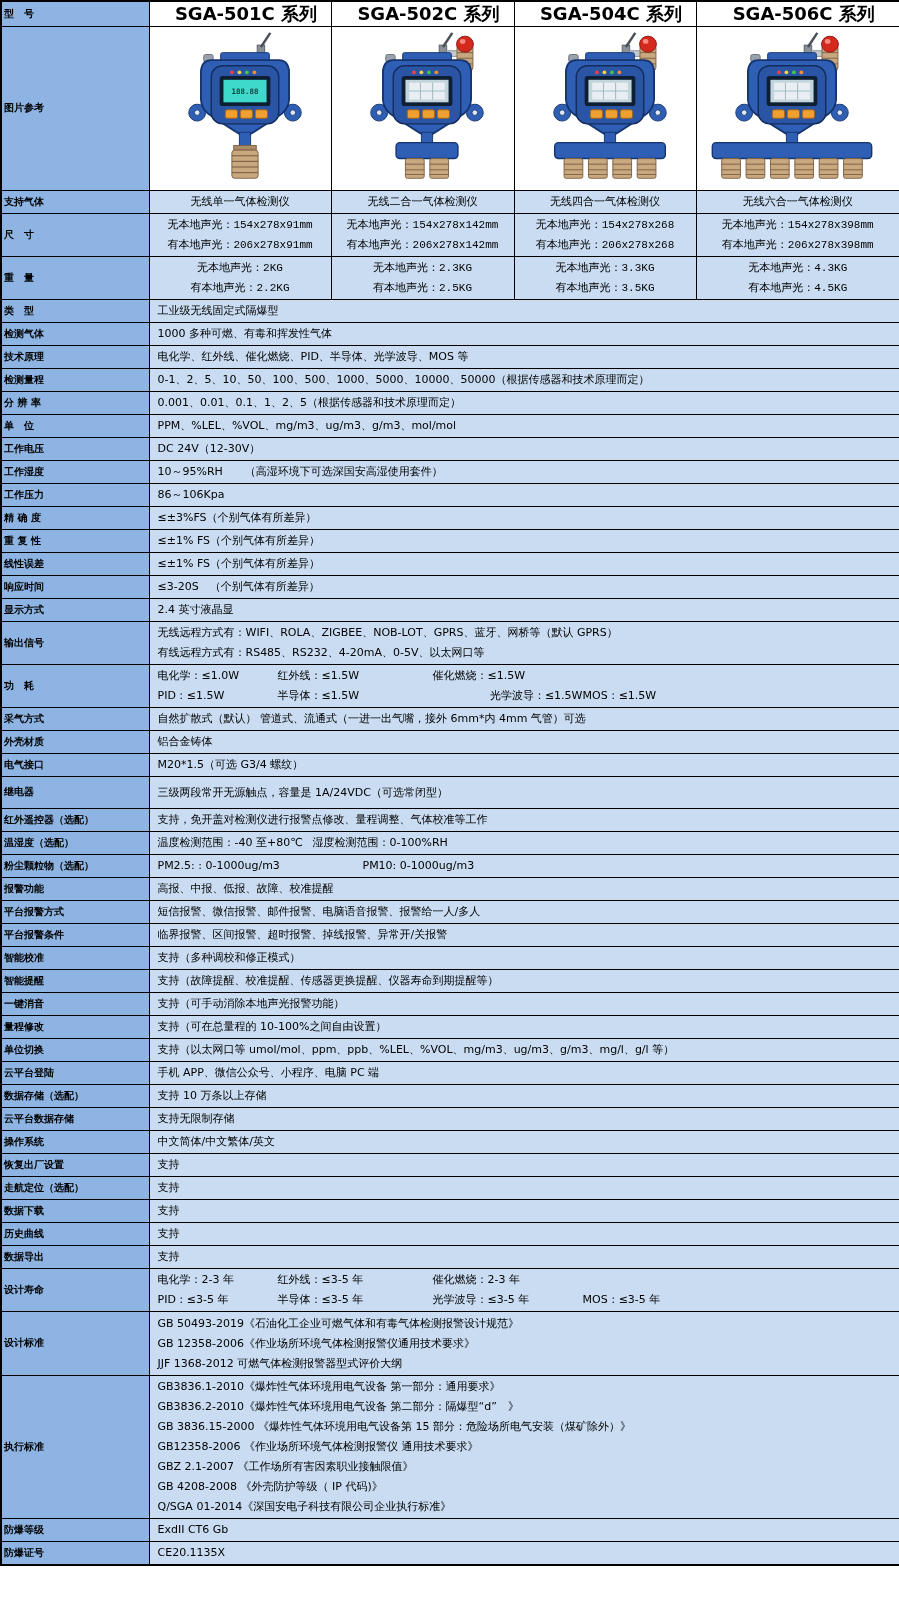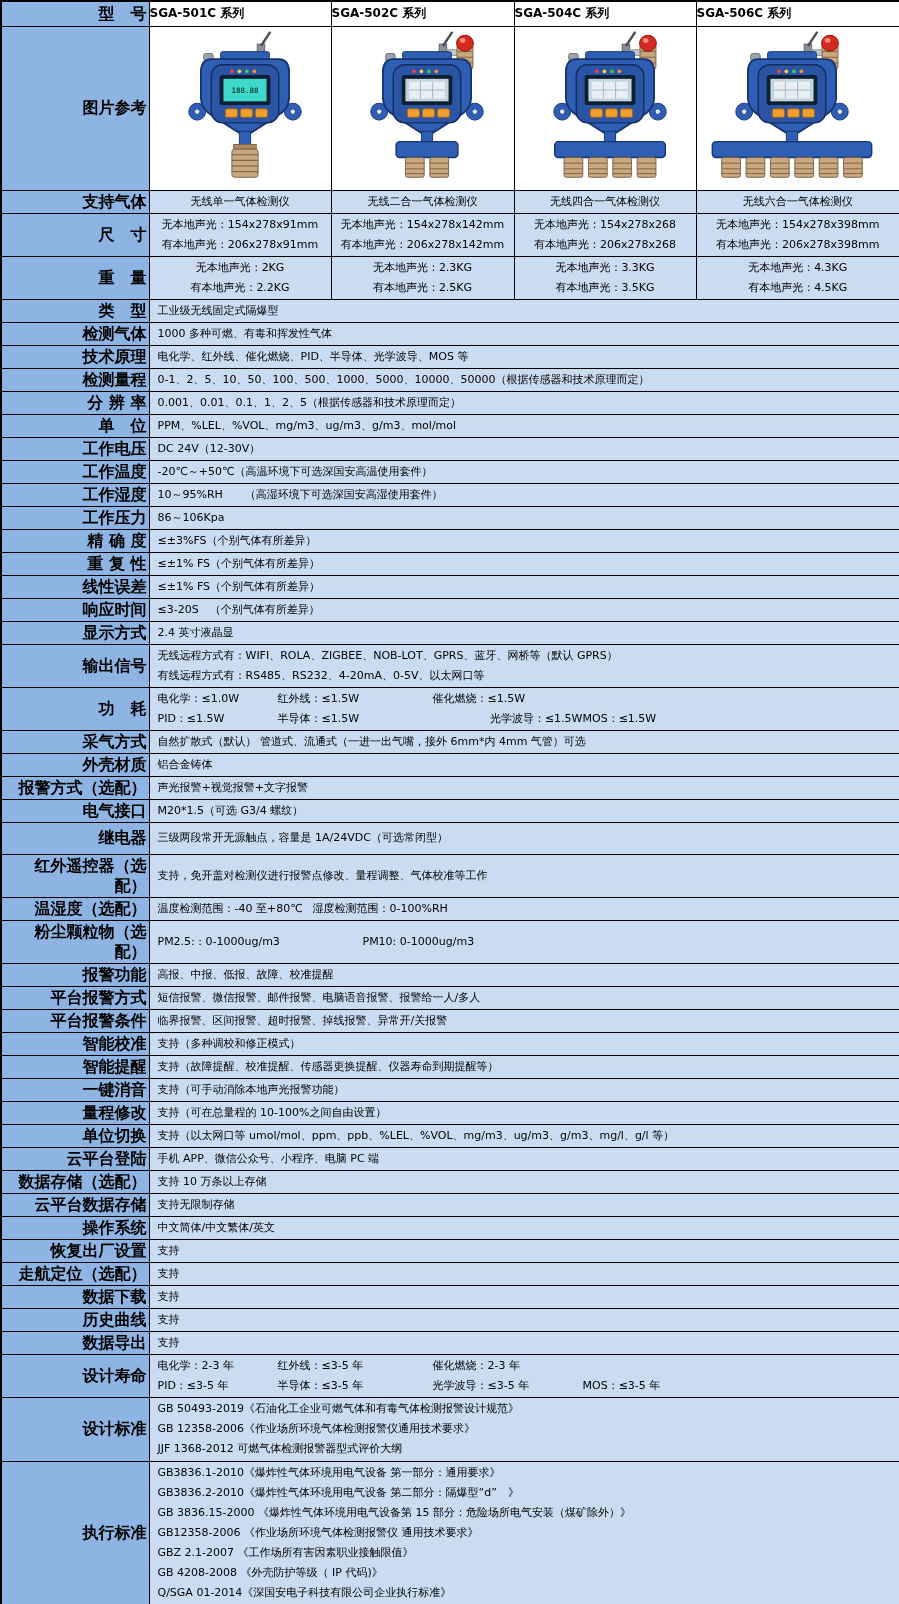--- a/index.html
+++ b/index.html
@@ -22,51 +22,52 @@
     border:2px solid var(--border);
   }
   th,td{
     border:1px solid var(--border);
     padding:0;
     overflow:hidden;
   }
   th.lbl{
     background:var(--label-bg);
     font-weight:bold;
-    font-size:16px;
-    text-align:right;
+    font-size:10px;
+    text-align:left;
     vertical-align:middle;
     line-height:1.25;
     padding:1px 2px;
   }
   th.model-th{
     background:var(--white-bg);
     font-weight:bold;
-    font-size:12px;
-    text-align:left;
+    font-size:18px;
+    text-align:center;
     vertical-align:middle;
+    padding-left:12px;
   }
   td.img-cell{
     background:var(--white-bg);
     text-align:left;
     vertical-align:middle;
   }
   td.val{
     background:var(--value-bg);
     font-size:11px;
     vertical-align:middle;
     padding:1px 8px;
   }
   td.val .line{
     display:flex;
     line-height:20px;
     white-space:nowrap;
     align-items:baseline;
   }
-  td.val .line.center{justify-content:center;}
+  td.val .line.center{justify-content:center;font-family:Liberation Mono, monospace;}
   td.val.center-val{text-align:center;padding:1px 2px;}
   .seg{display:inline-block;white-space:nowrap;}
 </style>
 </head>
 <body>
 
 <table data-name="spec-table">
   <colgroup data-name="column-widths">
       <col style="width: 148px;">
       <col style="width: 182px;">
@@ -420,28 +421,20 @@
         </td>
       </tr>
       <tr data-name="table-row-voltage" style="height: 21px;">
         <th class="lbl" data-name="row-label-voltage">工作电压</th>
         <td class="val" data-name="row-value-voltage" colspan="4">
           <div class="line">
             <span class="seg" data-name="value-text">DC 24V（12-30V）</span>
           </div>
         </td>
       </tr>
-      <tr data-name="table-row-work-temp" style="height: 21px;">
-        <th class="lbl" data-name="row-label-work-temp">工作温度</th>
-        <td class="val" data-name="row-value-work-temp" colspan="4">
-          <div class="line">
-            <span class="seg" data-name="value-text">-20℃～+50℃（高温环境下可选深国安高温使用套件）</span>
-          </div>
-        </td>
-      </tr>
       <tr data-name="table-row-work-humidity" style="height: 21px;">
         <th class="lbl" data-name="row-label-work-humidity">工作湿度</th>
         <td class="val" data-name="row-value-work-humidity" colspan="4">
           <div class="line">
             <span class="seg" data-name="value-text">10～95%RH　　（高湿环境下可选深国安高湿使用套件）</span>
           </div>
         </td>
       </tr>
       <tr data-name="table-row-work-pressure" style="height: 21px;">
         <th class="lbl" data-name="row-label-work-pressure">工作压力</th>
@@ -527,28 +520,20 @@
         </td>
       </tr>
       <tr data-name="table-row-housing" style="height: 21px;">
         <th class="lbl" data-name="row-label-housing">外壳材质</th>
         <td class="val" data-name="row-value-housing" colspan="4">
           <div class="line">
             <span class="seg" data-name="value-text">铝合金铸体</span>
           </div>
         </td>
       </tr>
-      <tr data-name="table-row-alarm-mode" style="height: 21px;">
-        <th class="lbl" data-name="row-label-alarm-mode">报警方式（选配）</th>
-        <td class="val" data-name="row-value-alarm-mode" colspan="4">
-          <div class="line">
-            <span class="seg" data-name="value-text">声光报警+视觉报警+文字报警</span>
-          </div>
-        </td>
-      </tr>
       <tr data-name="table-row-electrical-interface" style="height: 21px;">
         <th class="lbl" data-name="row-label-electrical-interface">电气接口</th>
         <td class="val" data-name="row-value-electrical-interface" colspan="4">
           <div class="line">
             <span class="seg" data-name="value-text">M20*1.5（可选 G3/4 螺纹）</span>
           </div>
         </td>
       </tr>
       <tr data-name="table-row-relay" style="height: 32px;">
         <th class="lbl" data-name="row-label-relay">继电器</th>

